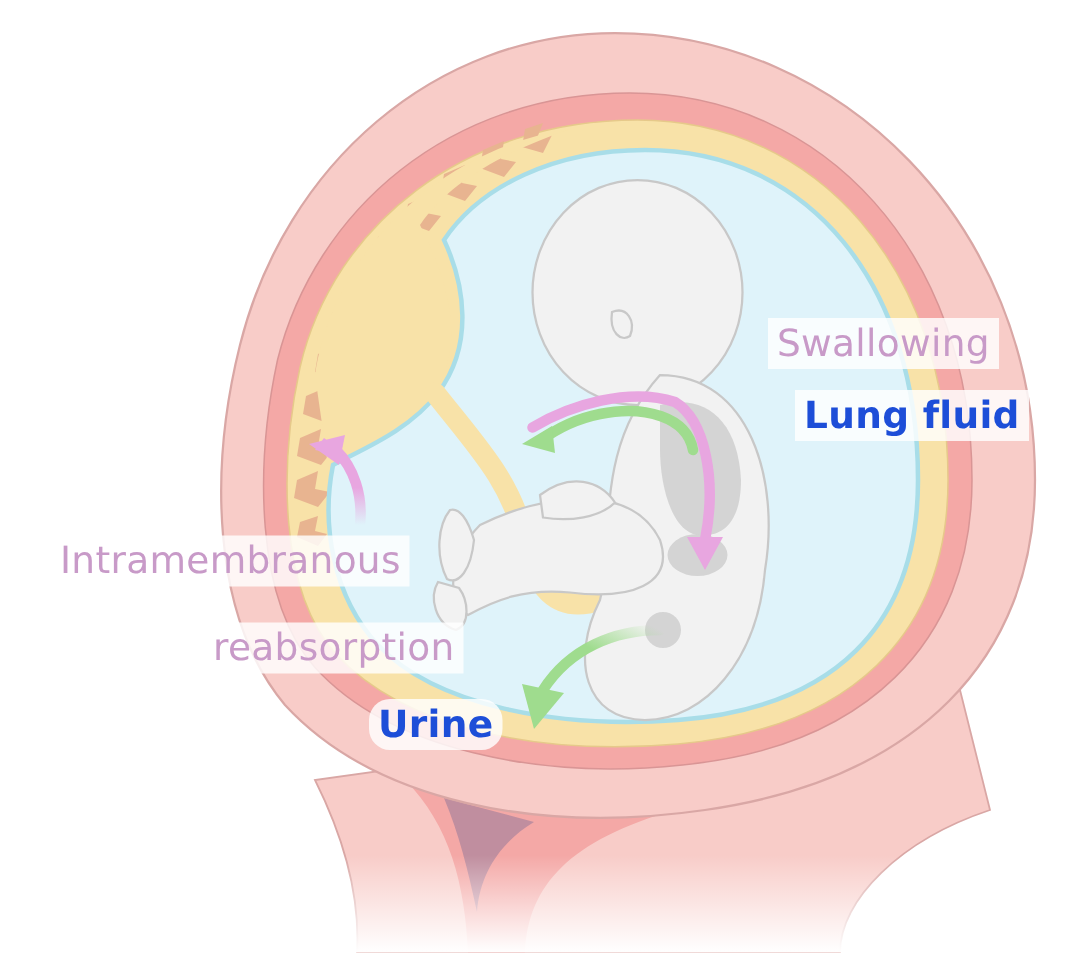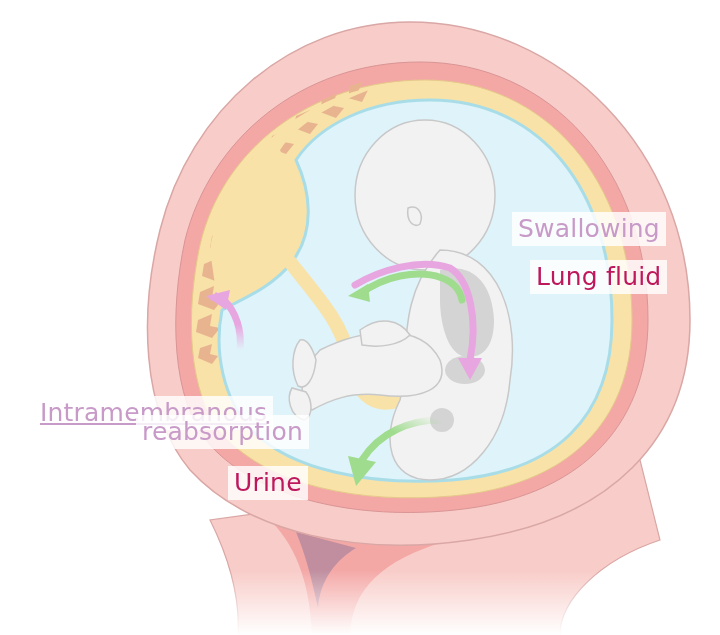--- a/index.html
+++ b/index.html
@@ -9,27 +9,27 @@
     position: absolute;
     font-family: "DejaVu Sans", sans-serif;
     font-size: 25px;
     line-height: 30px;
     padding: 2px 6px;
     background: rgba(255,255,255,0.82);
     white-space: nowrap;
     letter-spacing: 0.2px;
   }
   .label.pink { color: #c89ac8; }
-  .label.green { color: #be185d; }
+  .label.green { color: #1d4ed8; font-weight: bold; }
   .label.right { text-align: right; }
   #lbl-swallowing { left: 512px; top: 212px; }
   #lbl-lung { left: 530px; top: 260px; }
-  #lbl-intra { left: 34px; top: 396px; text-decoration: underline; }
+  #lbl-intra { left: 34px; top: 357px; }
   #lbl-reabs { left: 100px; top: 415px; margin-left: 36px; }
-  #lbl-urine { left: 228px; top: 466px; }
+  #lbl-urine { left: 246px; top: 466px; border-radius: 14px; }
 </style>
 </head>
 <body>
 
 <svg id="diagram" viewBox="0 0 720 635" xmlns="http://www.w3.org/2000/svg">
   <defs>
     <linearGradient id="fadeBottom" x1="0" y1="0" x2="0" y2="1">
       <stop offset="0" stop-color="#ffffff" stop-opacity="0"></stop>
       <stop offset="1" stop-color="#ffffff" stop-opacity="1"></stop>
     </linearGradient>

